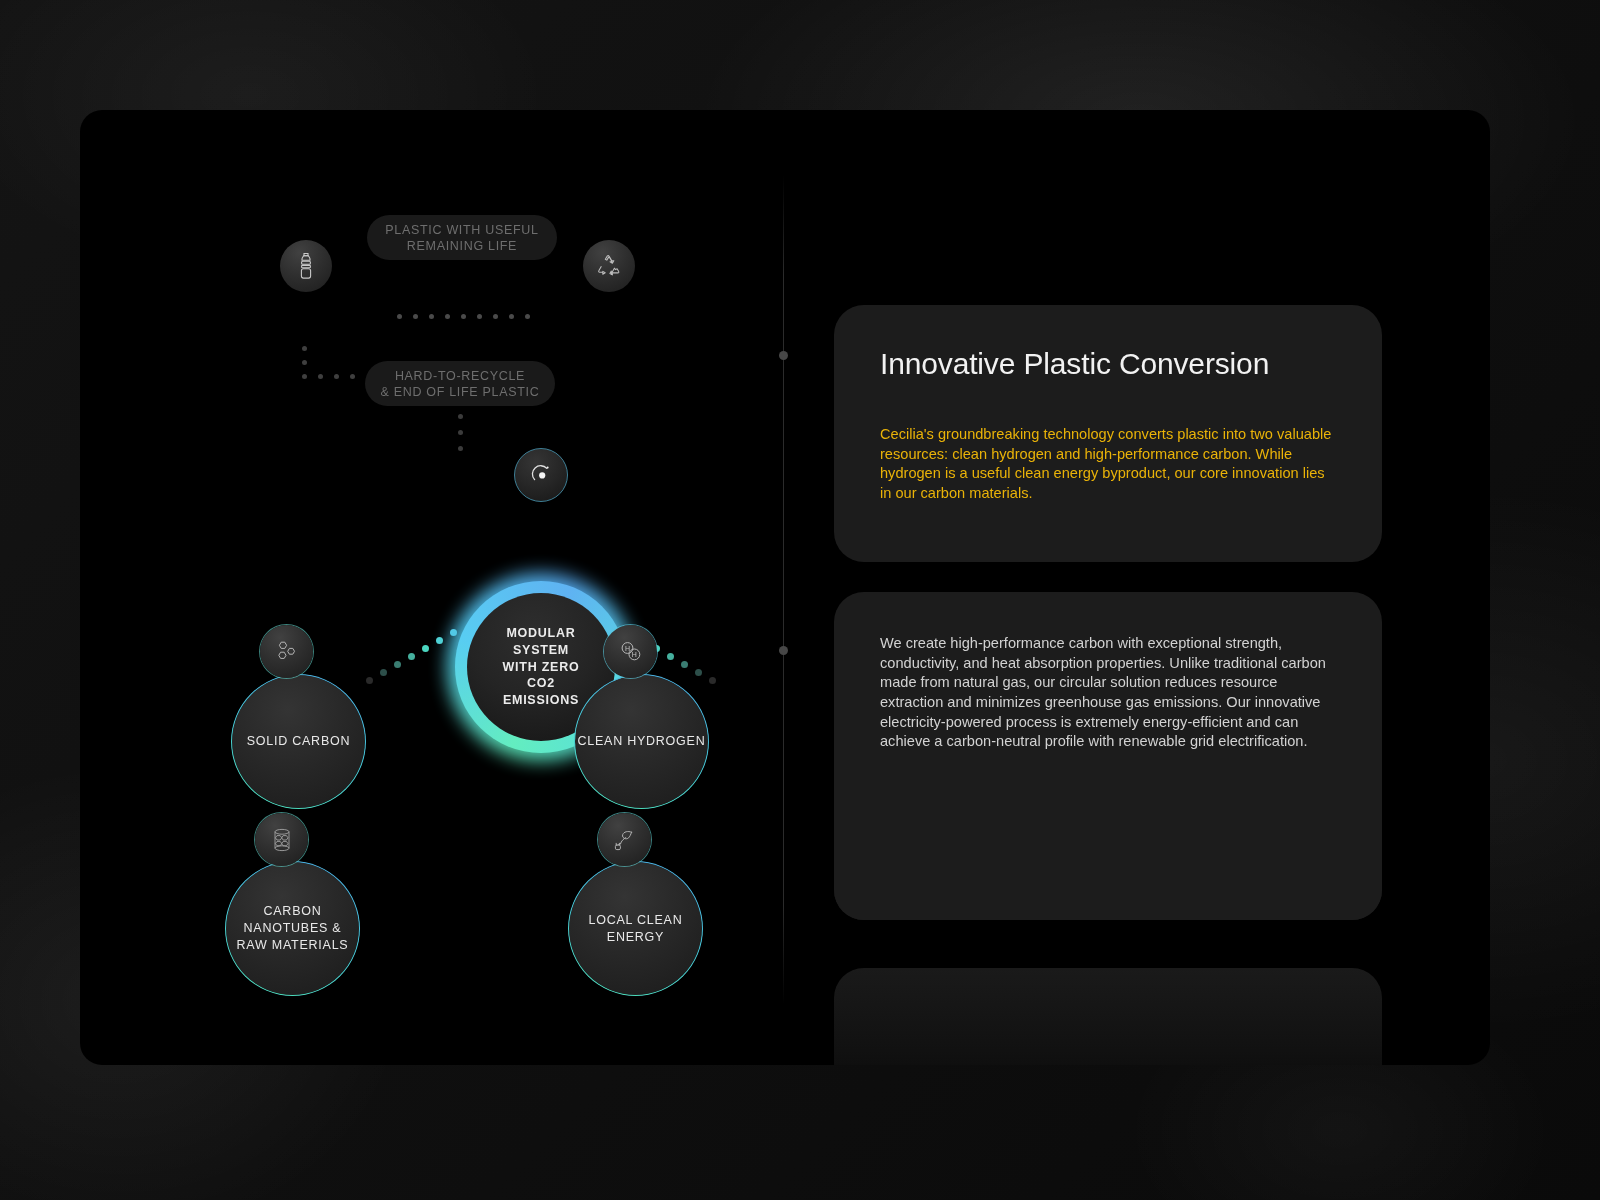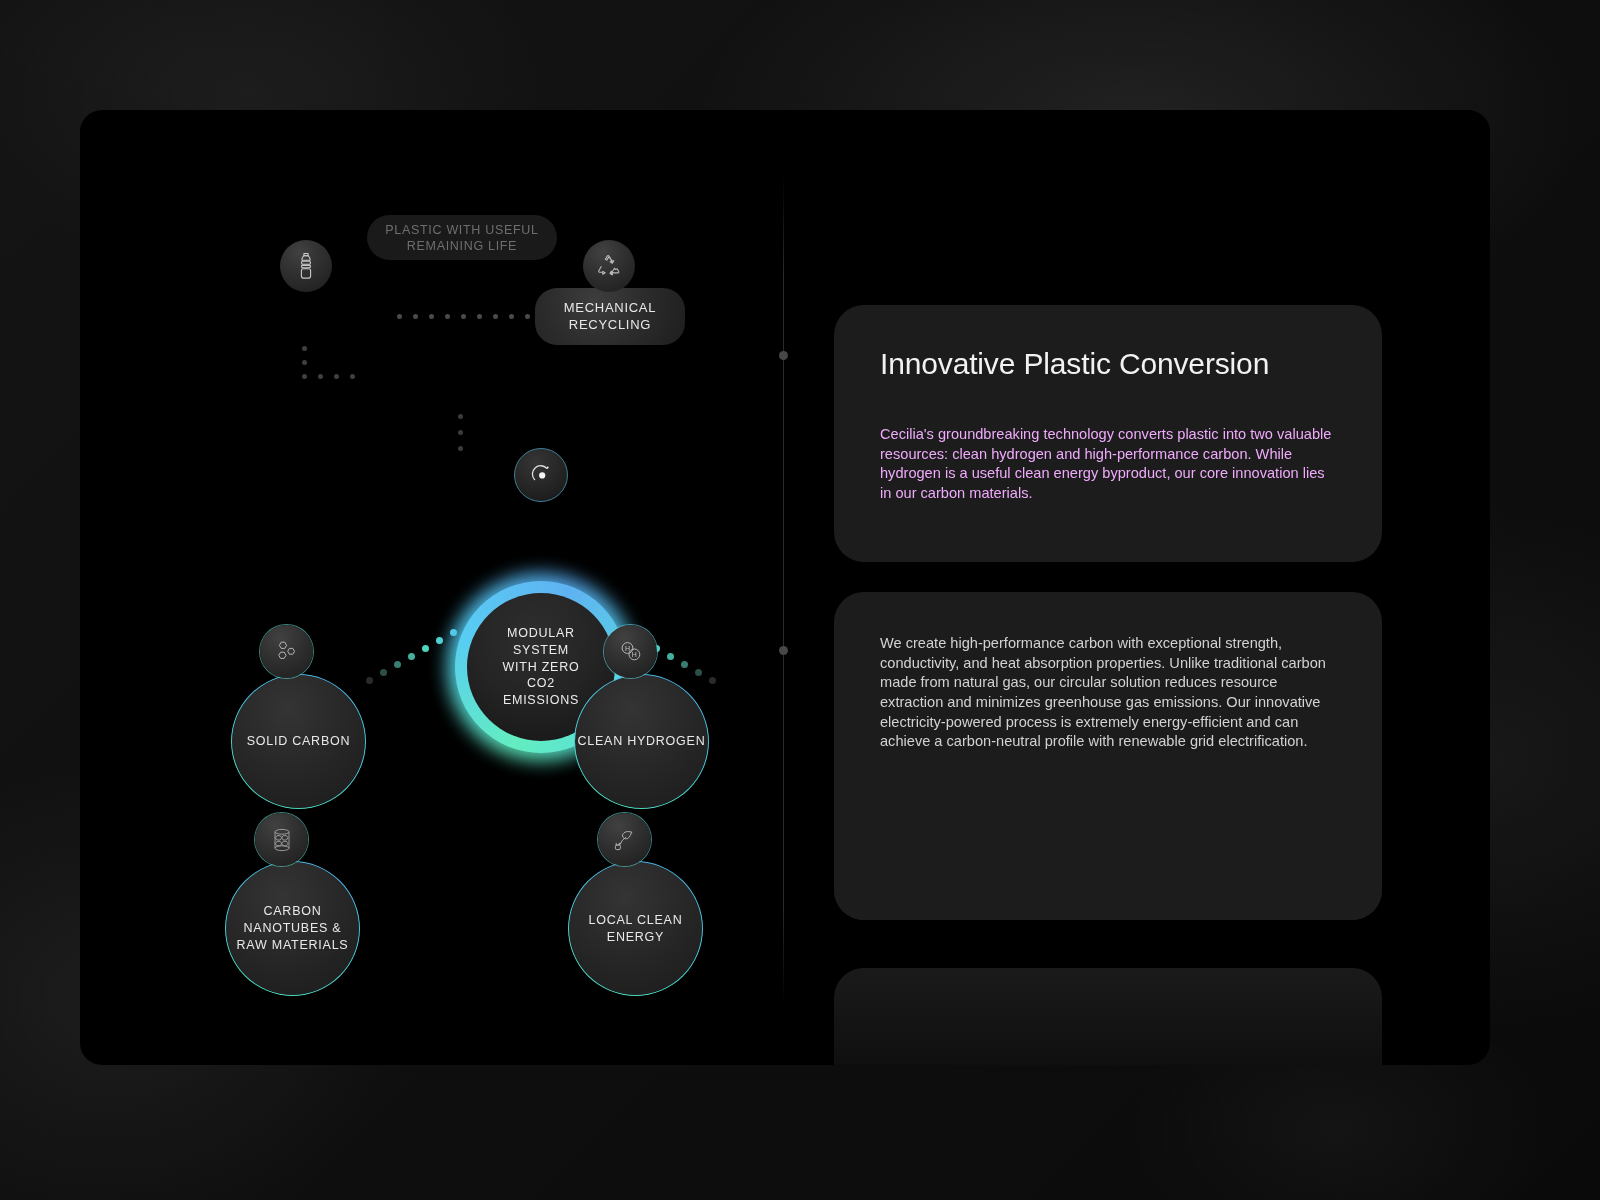--- a/index.html
+++ b/index.html
@@ -162,20 +162,21 @@
     align-items: center;
     justify-content: center;
   }
   #hero .core span {
     color: #ececec;
     font-size: 12.5px;
     letter-spacing: 0.06em;
     line-height: 1.33;
     text-align: center;
     white-space: pre-line;
+    font-weight: bold;
   }
 
   
   .dot {
     position: absolute;
     border-radius: 50%;
   }
 
   
   #content {
@@ -195,21 +196,21 @@
   .card h2 {
     font-size: 30px;
     font-weight: 400;
     color: #f2f2f2;
     letter-spacing: -0.005em;
     margin-bottom: 44px;
   }
   .card p {
     font-size: 14.6px;
     line-height: 1.345;
-    color: #f0abfc;
+    color: #eab308;
     font-weight: 400;
   }
   #card1 { top: 195px; height: 257px; }
   #card2 { top: 482px; height: 328px; }
   #card2 p { color: #d2d2d2; }
   #card2 .fademask {
     position: absolute;
     left: 0; right: 0; bottom: 0;
     height: 92px;
     background: linear-gradient(to bottom, rgba(28,28,28,0) 0%, rgba(28,28,28,0.72) 58%, rgba(28,28,28,0.93) 100%);
@@ -241,44 +242,44 @@
     <div class="badge" style="left:200px; top:130px; width:52px; height:52px;">
       <svg width="22" height="28" viewBox="0 0 22 28" fill="none" stroke="#c9c9c9" stroke-width="1.1">
         <path d="M9 1.5h4v2.2h-4z"></path>
         <path d="M8.6 3.7h4.8c.4 1.2 1.6 1.8 1.6 3.2v1.3H7v-1.3c0-1.4 1.2-2 1.6-3.2z"></path>
         <rect x="6.6" y="9.2" width="8.8" height="3.1" rx="1"></rect>
         <rect x="6.6" y="13.4" width="8.8" height="2.3" rx="0.8"></rect>
         <rect x="6.4" y="16.8" width="9.2" height="9.3" rx="2"></rect>
       </svg>
     </div>
 
-    <div class="pill pill-solid" style="left:455px; top:178px; width:150px; height:57px; border-radius:22px;">
-      <span class="label-wrap">MECHANICAL
-RECYCLING</span>
-    </div>
     <div class="badge" style="left:503px; top:130px; width:52px; height:52px;">
       <svg width="26" height="26" viewBox="0 0 26 26" fill="none" stroke="#bdbdbd" stroke-width="1.05" stroke-linejoin="round">
         <path d="M13 3.6l3 5.2-2 .0 2.4 1.4 1.4-2.4-2 .0-2.8-4.9a.9.9 0 00-1.6 0L9.3 6.2l1.5.9z"></path>
         <path d="M21.6 17.4l-3 5.2-.1-2.3-1.4 2.4 2.4 1.4.0-2 5.6.0a.9.9 0 00.8-1.4l-1.6-2.8-1.5.9z" transform="translate(-3.2,-2.2)"></path>
         <path d="M5.4 13.2l-2.6 4.6a.9.9 0 00.8 1.4h3.2v2l2.4-1.4-2.4-1.4v2"></path>
       </svg>
     </div>
 
     <div>
       <div class="dot" style="left:317px; top:204px; width:5px; height:5px; background:#4a4a4a;"></div>
       <div class="dot" style="left:333px; top:204px; width:5px; height:5px; background:#4a4a4a;"></div>
       <div class="dot" style="left:349px; top:204px; width:5px; height:5px; background:#4a4a4a;"></div>
       <div class="dot" style="left:365px; top:204px; width:5px; height:5px; background:#4a4a4a;"></div>
       <div class="dot" style="left:381px; top:204px; width:5px; height:5px; background:#4a4a4a;"></div>
       <div class="dot" style="left:397px; top:204px; width:5px; height:5px; background:#4a4a4a;"></div>
       <div class="dot" style="left:413px; top:204px; width:5px; height:5px; background:#4a4a4a;"></div>
       <div class="dot" style="left:429px; top:204px; width:5px; height:5px; background:#4a4a4a;"></div>
       <div class="dot" style="left:445px; top:204px; width:5px; height:5px; background:#4a4a4a;"></div>
     </div>
 
+    <div class="pill pill-grey" style="left:285px; top:251px; width:190px; height:45px;">
+      <span class="label-wrap">HARD-TO-RECYCLE
+&amp; END OF LIFE PLASTIC</span>
+    </div>
 
     <div>
       <div class="dot" style="left:222px; top:236px; width:5px; height:5px; background:#3f3f3f;"></div>
       <div class="dot" style="left:222px; top:250px; width:5px; height:5px; background:#3f3f3f;"></div>
       <div class="dot" style="left:222px; top:264px; width:5px; height:5px; background:#3f3f3f;"></div>
       <div class="dot" style="left:238px; top:264px; width:5px; height:5px; background:#3f3f3f;"></div>
       <div class="dot" style="left:254px; top:264px; width:5px; height:5px; background:#3f3f3f;"></div>
       <div class="dot" style="left:270px; top:264px; width:5px; height:5px; background:#3f3f3f;"></div>
     </div>
 

